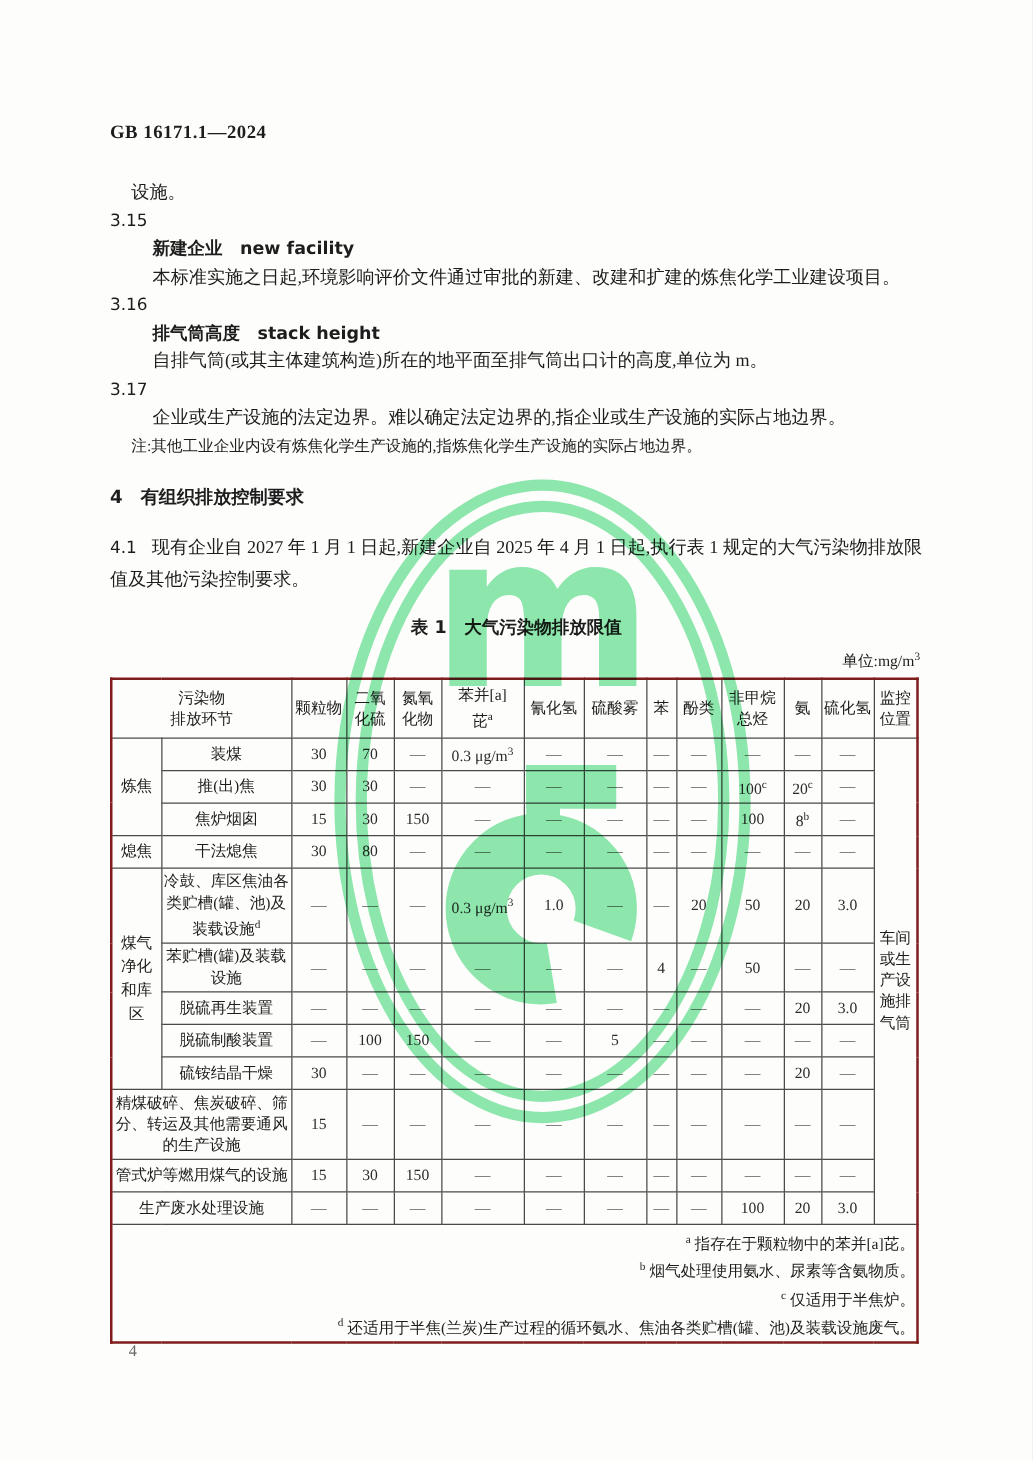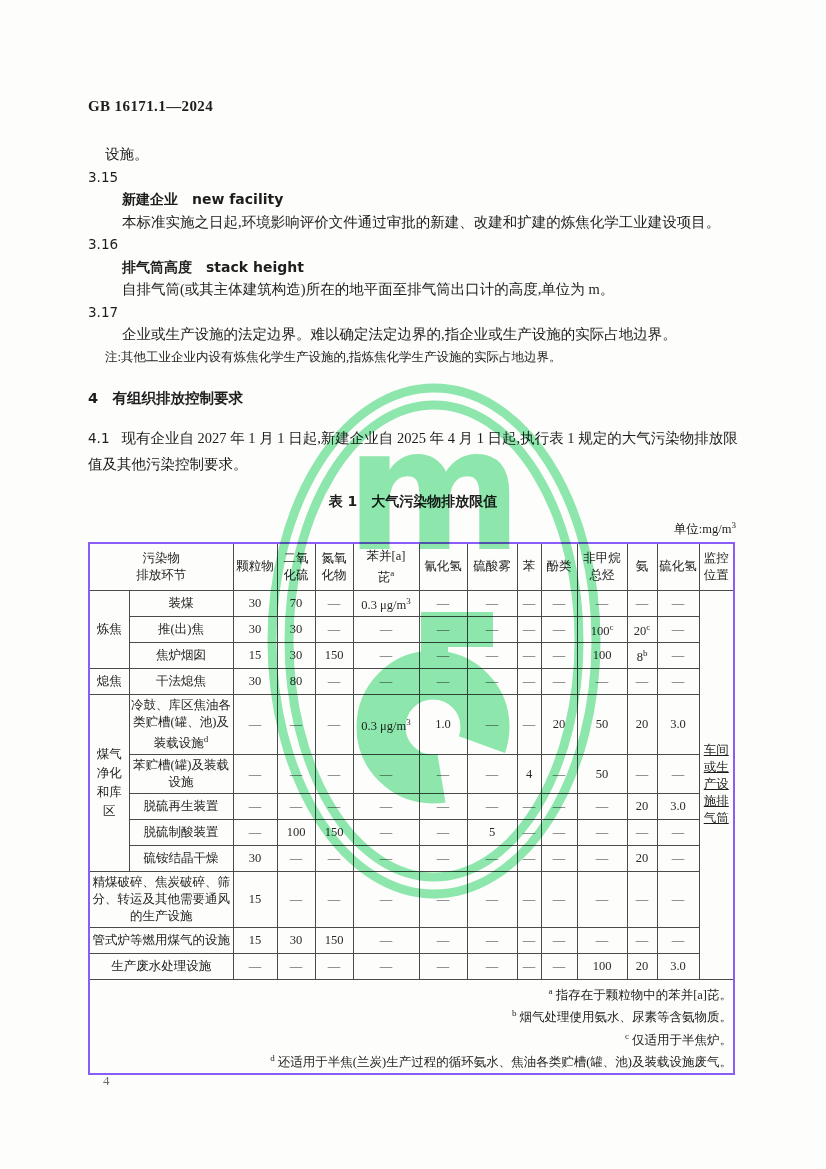--- a/index.html
+++ b/index.html
@@ -21,33 +21,33 @@
   .note-line { font-size:12.5px; text-indent:17px; line-height:22px; }
 
   .clause-title { font-family:"DejaVu Sans","Liberation Sans",sans-serif; font-weight:bold; font-size:14.5px; margin:19px 0 0 0; line-height:22px; }
   .clause-item { margin-top:16px; font-size:14.5px; line-height:26px; }
   .clause-item .num { font-family:"DejaVu Sans",sans-serif; font-size:13.5px; margin-right:12px; }
 
   .tbl-caption { text-align:center; font-family:"DejaVu Sans","Liberation Sans",sans-serif; font-weight:bold; font-size:14px; margin-top:16px; }
   .tbl-unit { text-align:right; font-size:12.5px; margin-top:9px; margin-bottom:4px; padding-right:2px; }
   .tbl-unit sup, td sup, th sup { font-size:9px; }
 
-  table.limits { border-collapse:collapse; table-layout:fixed; width:645px; border:2px solid #8b5cf6; background:transparent; }
+  table.limits { border-collapse:collapse; table-layout:fixed; width:645px; border:2px solid #7f1d1d; background:transparent; }
   table.limits th, table.limits td {
     border:1px solid #4a4a4a; text-align:center; vertical-align:middle;
     font-size:12.5px; line-height:17px; padding:2px 1px; font-weight:normal;
     overflow:hidden;
   }
   table.limits th { white-space:pre-line; height:42px; }
   td.lbl { line-height:17px; padding:3px 2px; }
   td.grp { padding:2px 1px; }
   td.grp.vert { line-height:19px; }
   td.val { color:#2a2a2a; height:21px; }
   td.val.dash { color:#5a5a5a; }
-  td.monitor { line-height:19px; padding:2px 4px;text-decoration:underline; }
+  td.monitor { line-height:19px; padding:2px 4px; }
   td.footnotes { text-align:left; padding:6px 10px 8px 14px; }
   td.footnotes .fn { font-size:12.5px; line-height:18px; text-align:right; }
 
   .page-number { position:absolute; left:103px; top:1073px; font-size:13px; color:#6a6a6a; }
 
   .wm { position:absolute; left:0; top:0; z-index:5; pointer-events:none; mix-blend-mode:multiply; filter:blur(.6px); }
 </style>
 </head>
 <body>
 

